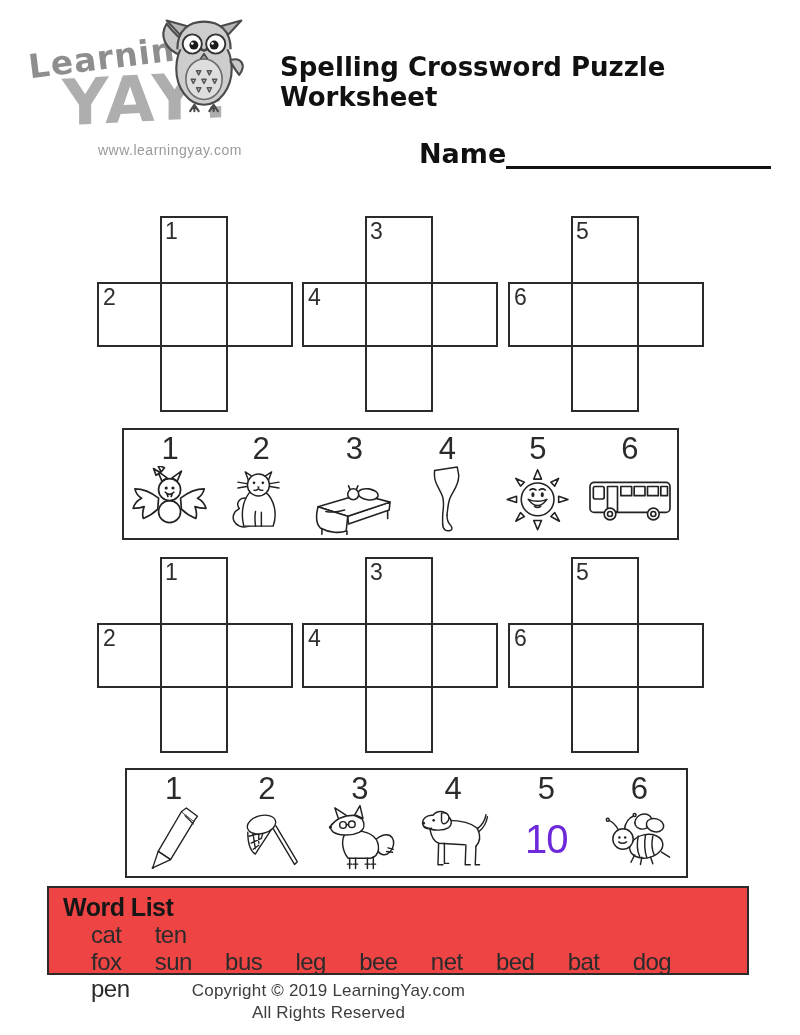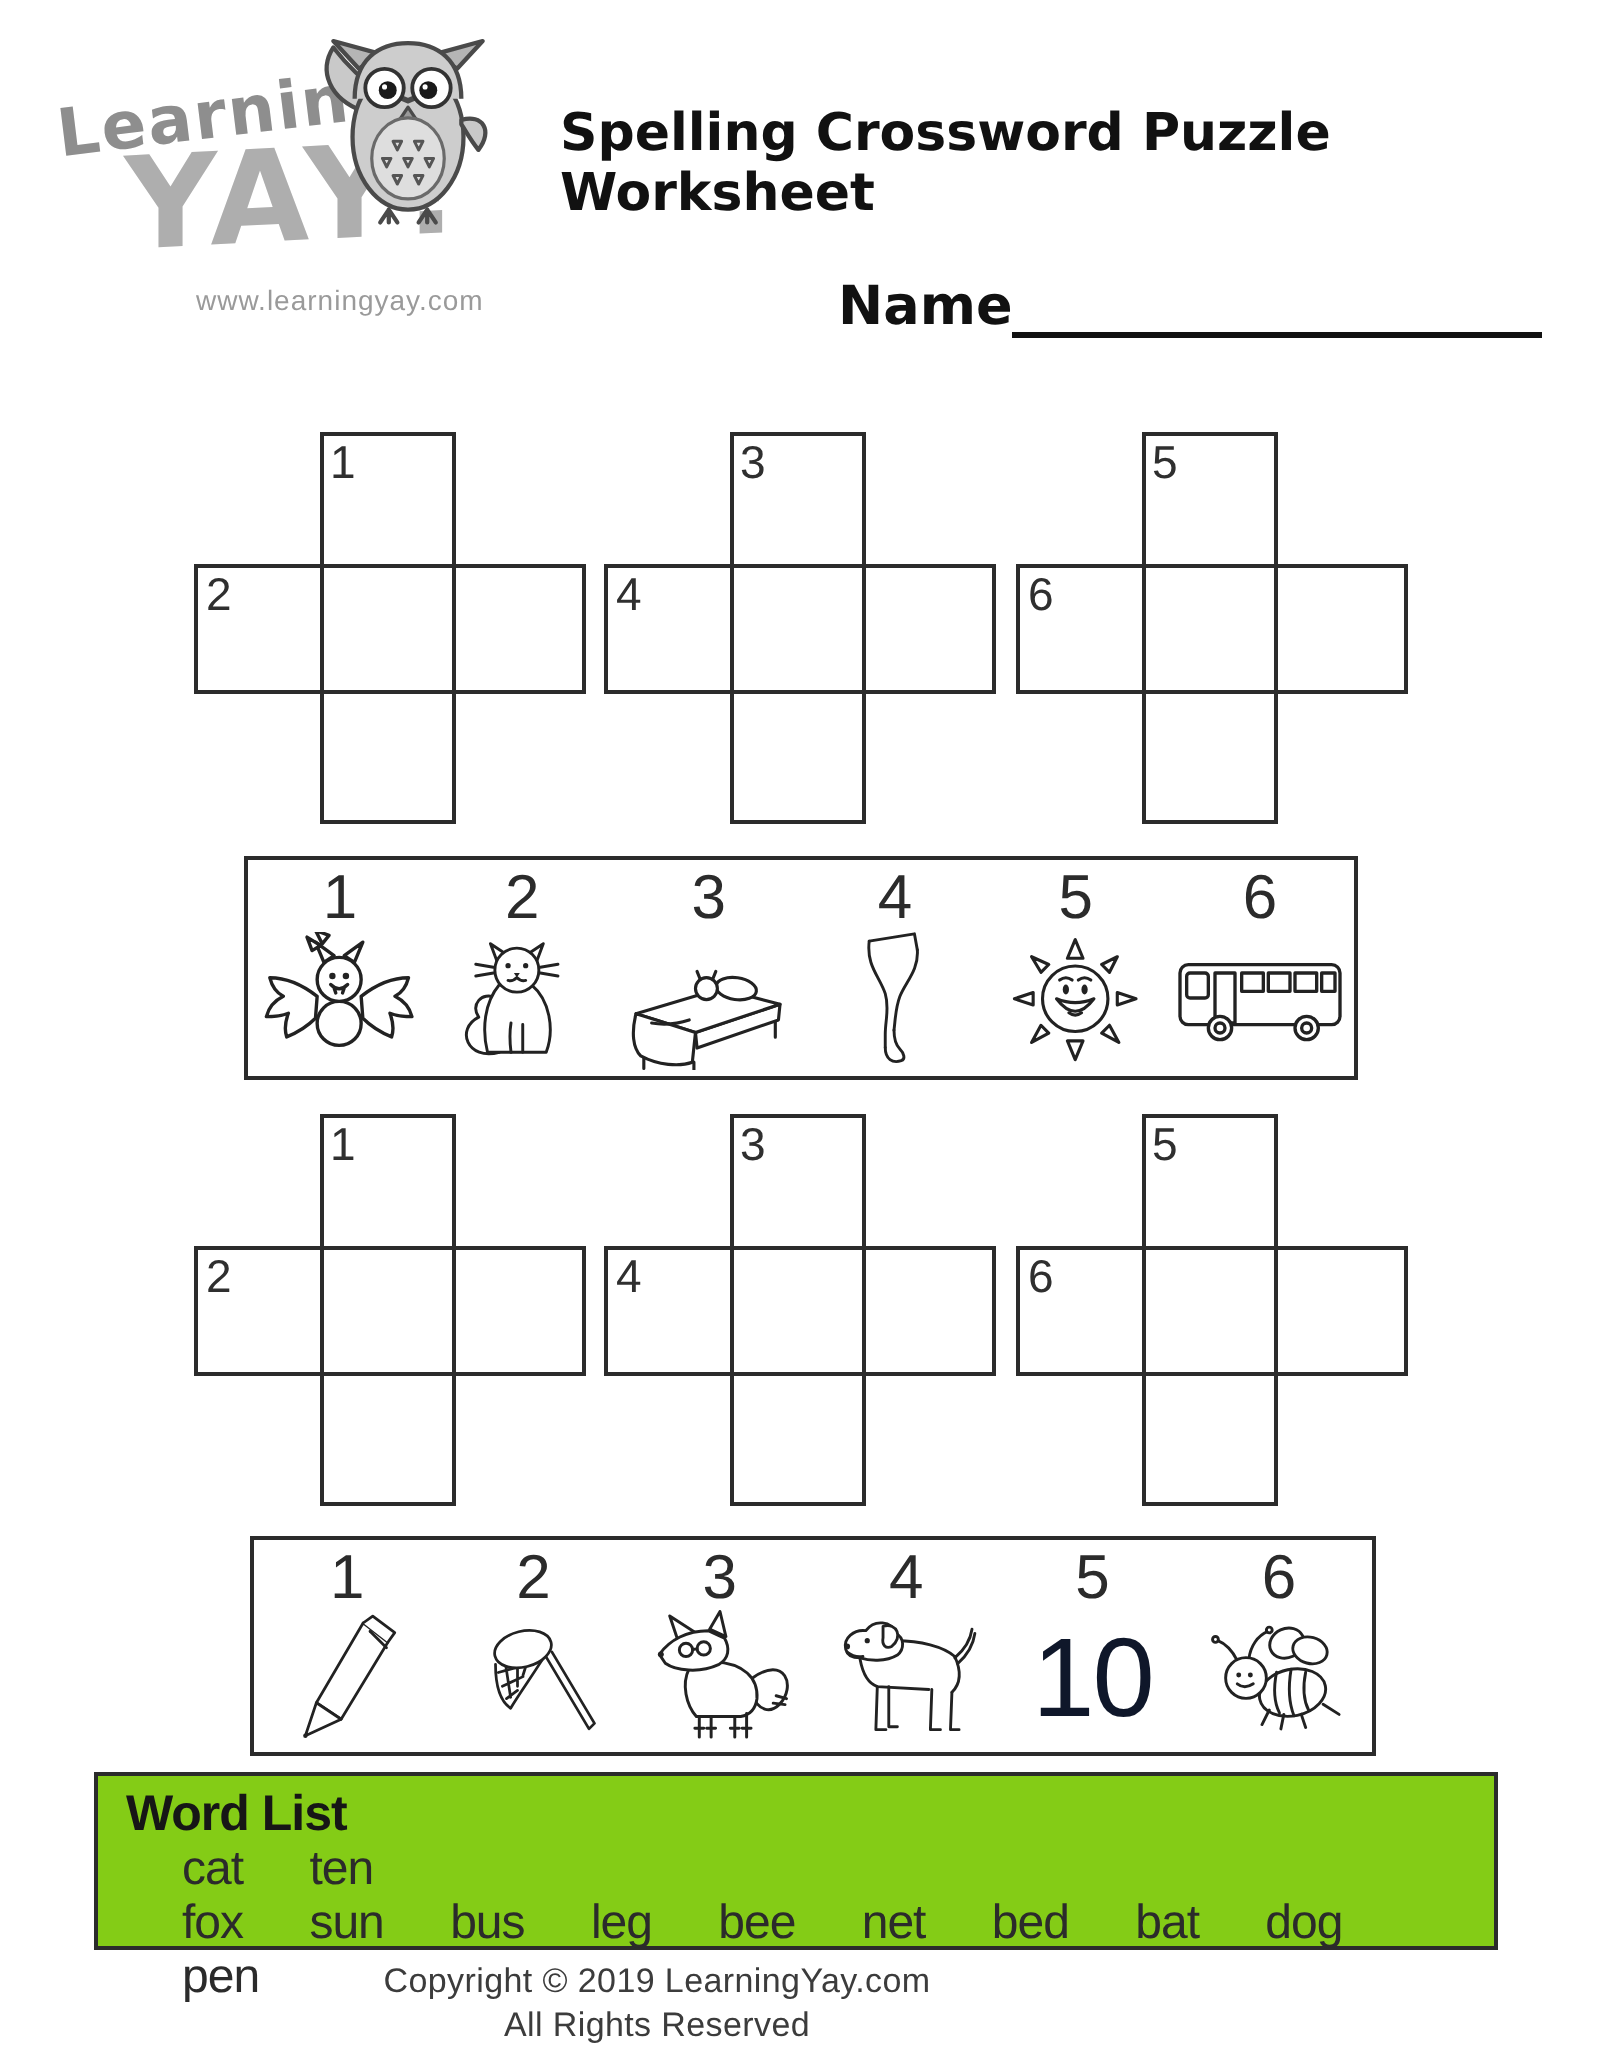--- a/index.html
+++ b/index.html
@@ -53,29 +53,29 @@
   .num-across { left:6px; top:70px; }
 
   
   .clue-box { position:absolute; border:2px solid #2b2b2b; display:flex; background:#fff; }
   .clue-box-1 { left:122px; top:428px; width:557px; height:112px; }
   .clue-box-2 { left:125px; top:768px; width:563px; height:110px; }
   .clue-cell { flex:1; display:flex; flex-direction:column; align-items:center; padding-top:3px; }
   .clue-num { font-size:31px; color:#2b2b2b; line-height:1.05; }
   .clue-icon { height:66px; display:flex; align-items:center; justify-content:center; }
   .clue-icon svg { display:block; }
-  .ten-text { font-size:56px; line-height:0.95; color:#0f172a; letter-spacing:-1px; }
+  .ten-text { font-size:40px; line-height:0.95; color:#6d28d9; letter-spacing:-1px; }
   .art { stroke:#222; stroke-width:2; fill:none; stroke-linecap:round; stroke-linejoin:round; }
   .artf { stroke:#222; stroke-width:2; fill:#fff; stroke-linecap:round; stroke-linejoin:round; }
   .dot { fill:#222; stroke:none; }
 
   
   .wordlist {
     position:absolute; left:47px; top:886px; width:702px; height:89px;
-    border:2px solid #2b2b2b; padding:5px 0 0 14px; background:#84cc16;
+    border:2px solid #2b2b2b; padding:5px 0 0 14px; background:#ef4444;
   }
   .wordlist-title { font-size:25px; color:#161616; font-weight:600; letter-spacing:-0.5px; }
   .word-row { margin-left:28px; font-size:24px; color:#2b2b2b; letter-spacing:-0.5px; line-height:1.12; }
   .word-row span { display:inline-block; margin-right:27px; }
 
   
   .footer { position:absolute; left:0; top:980px; width:657px; text-align:center;
     font-size:17px; color:#3c3c3c; line-height:1.32; letter-spacing:0.2px; }
 </style>
 </head>

